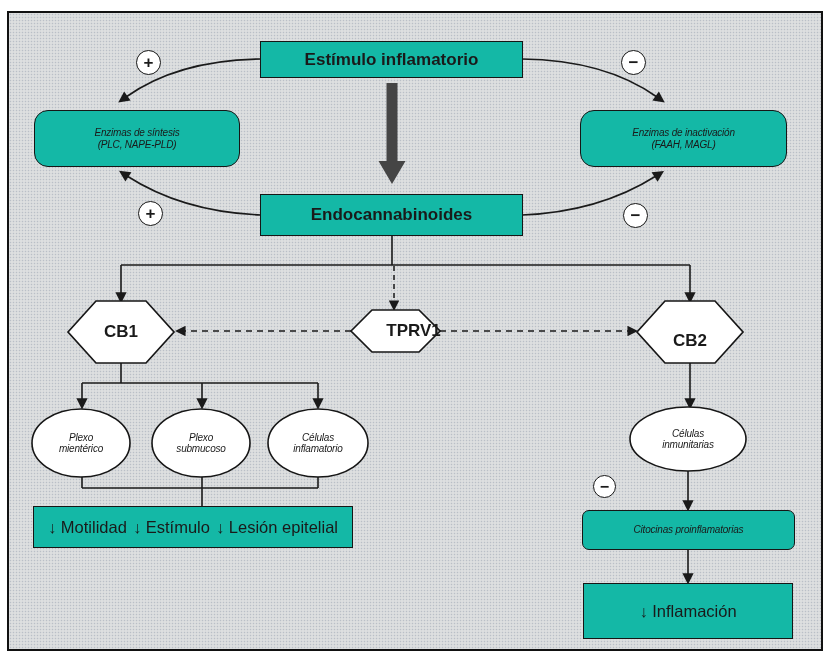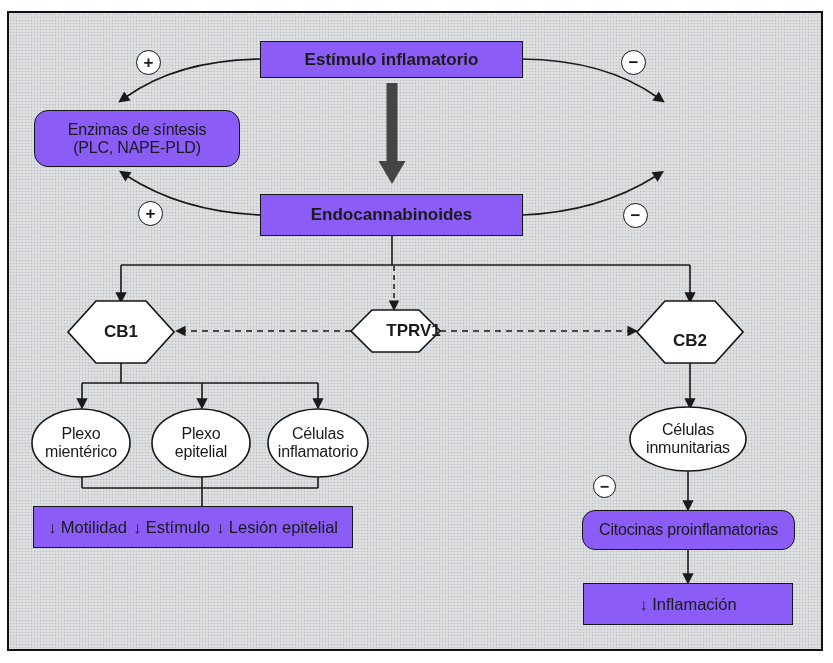--- a/index.html
+++ b/index.html
@@ -12,29 +12,29 @@
     border:2px solid #111;
     background-color:#d7d9da;
     background-image:
       radial-gradient(rgba(150,160,178,.45) .8px, transparent 1px),
       radial-gradient(rgba(255,255,255,.6) .8px, transparent 1px);
     background-size:3px 3px,3px 3px;
     background-position:0 0,1.5px 1.5px;
   }
   svg.lines{position:absolute;left:0;top:0;width:833px;height:663px;pointer-events:none;}
   .node{
-    position:absolute;background:#8b5cf6;border:1.6px solid #161616;
+    position:absolute;background:#14b8a6;border:1.6px solid #161616;
     display:flex;flex-direction:column;align-items:center;justify-content:center;
     text-align:right;box-sizing:border-box;line-height:1.12;
   }
   .rect{border-radius:0;}
   .round{border-radius:14px;}
   .bold{font-weight:bold;}
   .fs17{font-size:17px;}
-  .fs15{font-size:16px;letter-spacing:-0.2px;}
+  .fs15{font-size:10px;letter-spacing:-0.2px;font-style:italic;}
   .label{
     position:absolute;display:flex;flex-direction:column;align-items:center;
     justify-content:center;text-align:right;line-height:1.1;box-sizing:border-box;
   }
   .sign{
     position:absolute;width:25px;height:25px;border-radius:50%;
     background:#ffffff;border:1.6px solid #161616;box-sizing:border-box;
     display:flex;align-items:center;justify-content:center;
     font-size:17px;font-weight:bold;line-height:1;
   }
@@ -101,57 +101,61 @@
 
   <div class="node rect bold fs17" style="left:260px;top:41px;width:263px;height:37px;">
     <span>Estímulo inflamatorio</span>
   </div>
 
   <div class="node round fs15" style="left:34px;top:110px;width:206px;height:57px;">
     <span>Enzimas de síntesis</span>
     <span>(PLC, NAPE-PLD)</span>
   </div>
 
+  <div class="node round fs15" style="left:580px;top:110px;width:207px;height:57px;">
+    <span>Enzimas de inactivación</span>
+    <span>(FAAH, MAGL)</span>
+  </div>
 
   <div class="node rect bold fs17" style="left:260px;top:194px;width:263px;height:42px;">
     <span>Endocannabinoides</span>
   </div>
 
   <div class="label bold fs17" style="left:68px;top:301px;width:106px;height:62px;">CB1</div>
   <div class="label bold fs17" style="left:369px;top:310px;width:89px;height:42px;">TPRV1</div>
   <div class="label bold fs17" style="left:637px;top:301px;width:106px;height:80px;">CB2</div>
 
   <div class="label fs15" style="left:32px;top:409px;width:98px;height:68px;">
     <span>Plexo</span>
     <span>mientérico</span>
   </div>
   <div class="label fs15" style="left:152px;top:409px;width:98px;height:68px;">
     <span>Plexo</span>
-    <span>epitelial</span>
+    <span>submucoso</span>
   </div>
   <div class="label fs15" style="left:268px;top:409px;width:100px;height:68px;">
     <span>Células</span>
     <span>inflamatorio</span>
   </div>
   <div class="label fs15" style="left:630px;top:407px;width:116px;height:64px;">
     <span>Células</span>
     <span>inmunitarias</span>
   </div>
 
   <div class="node rect results" style="left:33px;top:506px;width:320px;height:42px;">
     <span>↓ Motilidad</span>
     <span>↓ Estímulo</span>
     <span>↓ Lesión epitelial</span>
   </div>
 
-  <div class="node fs15" style="left:582px;top:510px;width:213px;height:40px;border-radius:13px;">
+  <div class="node fs15" style="left:582px;top:510px;width:213px;height:40px;border-radius:7px;">
     <span>Citocinas proinflamatorias</span>
   </div>
 
-  <div class="node rect" style="left:583px;top:583px;width:210px;height:42px;font-size:16.5px;">
+  <div class="node rect" style="left:583px;top:583px;width:210px;height:56px;font-size:16.5px;">
     <span>↓ Inflamación</span>
   </div>
 
   <div class="sign" style="left:136px;top:50px;">+</div>
   <div class="sign" style="left:621px;top:50px;">−</div>
   <div class="sign" style="left:138px;top:201px;">+</div>
   <div class="sign" style="left:623px;top:203px;">−</div>
   <div class="sign small" style="left:593px;top:475px;">−</div>
 </div>
 

